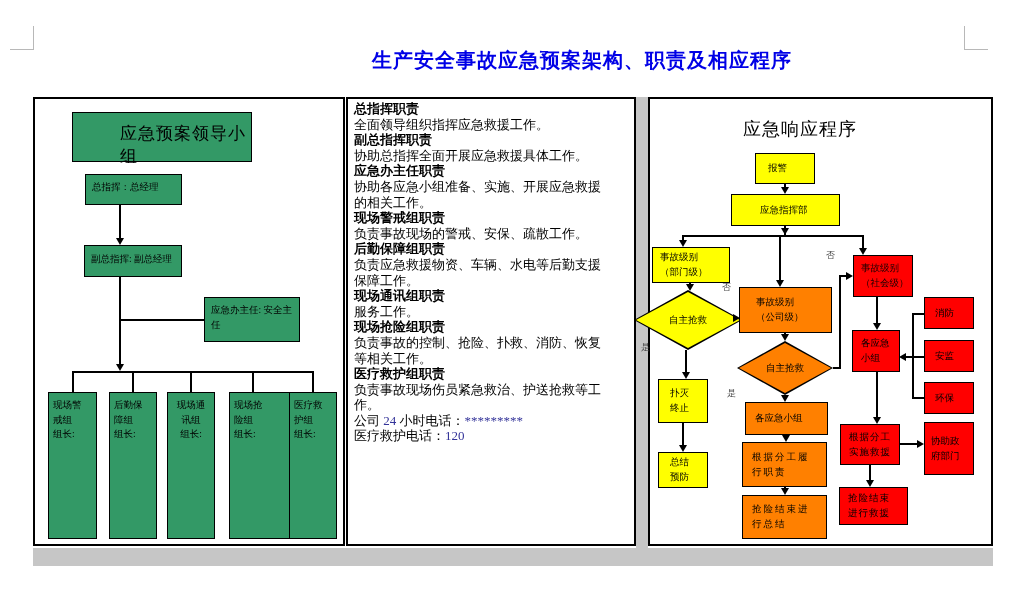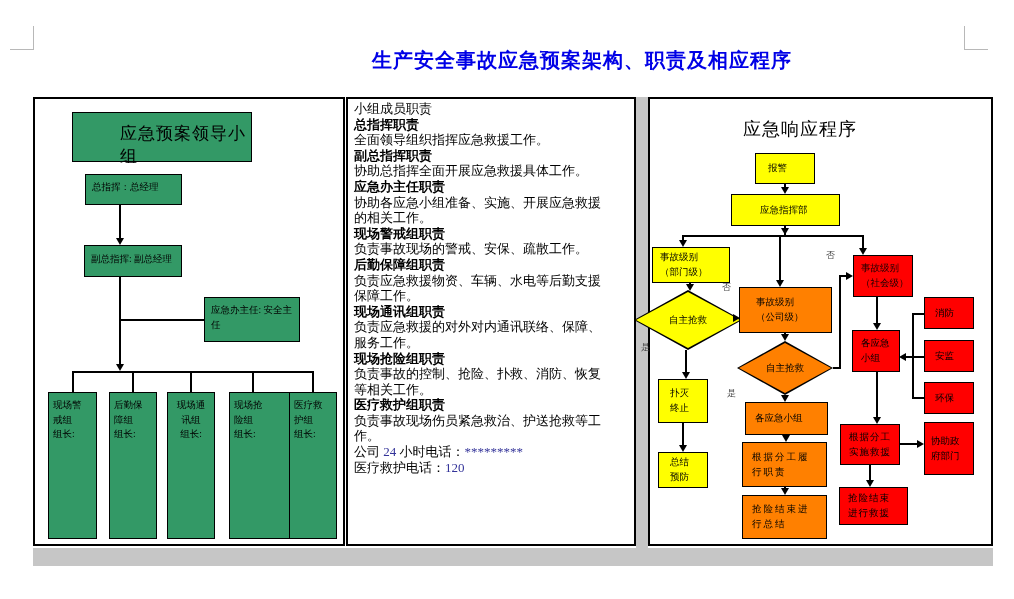--- a/index.html
+++ b/index.html
@@ -106,35 +106,33 @@
     </div>
     <div class="gbox team-box" style="left:254px;top:293px;width:48px;height:147px;">
       <span class="t">医疗救</span>
       <span class="t">护组</span>
       <span class="t">组长:</span>
     </div>
   </div>
 
   <div class="panel" style="left:346px;width:290px;">
     <div id="mid-text">
-      <div class="ln">小组成员职责</div>
       <div class="ln bold">总指挥职责</div>
       <div class="ln">全面领导组织指挥应急救援工作。</div>
       <div class="ln bold">副总指挥职责</div>
       <div class="ln">协助总指挥全面开展应急救援具体工作。</div>
       <div class="ln bold">应急办主任职责</div>
       <div class="ln">协助各应急小组准备、实施、开展应急救援</div>
       <div class="ln">的相关工作。</div>
       <div class="ln bold">现场警戒组职责</div>
       <div class="ln">负责事故现场的警戒、安保、疏散工作。</div>
       <div class="ln bold">后勤保障组职责</div>
       <div class="ln">负责应急救援物资、车辆、水电等后勤支援</div>
       <div class="ln">保障工作。</div>
       <div class="ln bold">现场通讯组职责</div>
-      <div class="ln">负责应急救援的对外对内通讯联络、保障、</div>
       <div class="ln">服务工作。</div>
       <div class="ln bold">现场抢险组职责</div>
       <div class="ln">负责事故的控制、抢险、扑救、消防、恢复</div>
       <div class="ln">等相关工作。</div>
       <div class="ln bold">医疗救护组职责</div>
       <div class="ln">负责事故现场伤员紧急救治、护送抢救等工</div>
       <div class="ln">作。</div>
       <div class="ln"><span>公司 </span><span class="num">24</span><span> 小时电话：</span><span class="num">*********</span></div>
       <div class="ln"><span>医疗救护电话：</span><span class="num">120</span></div>
     </div>

